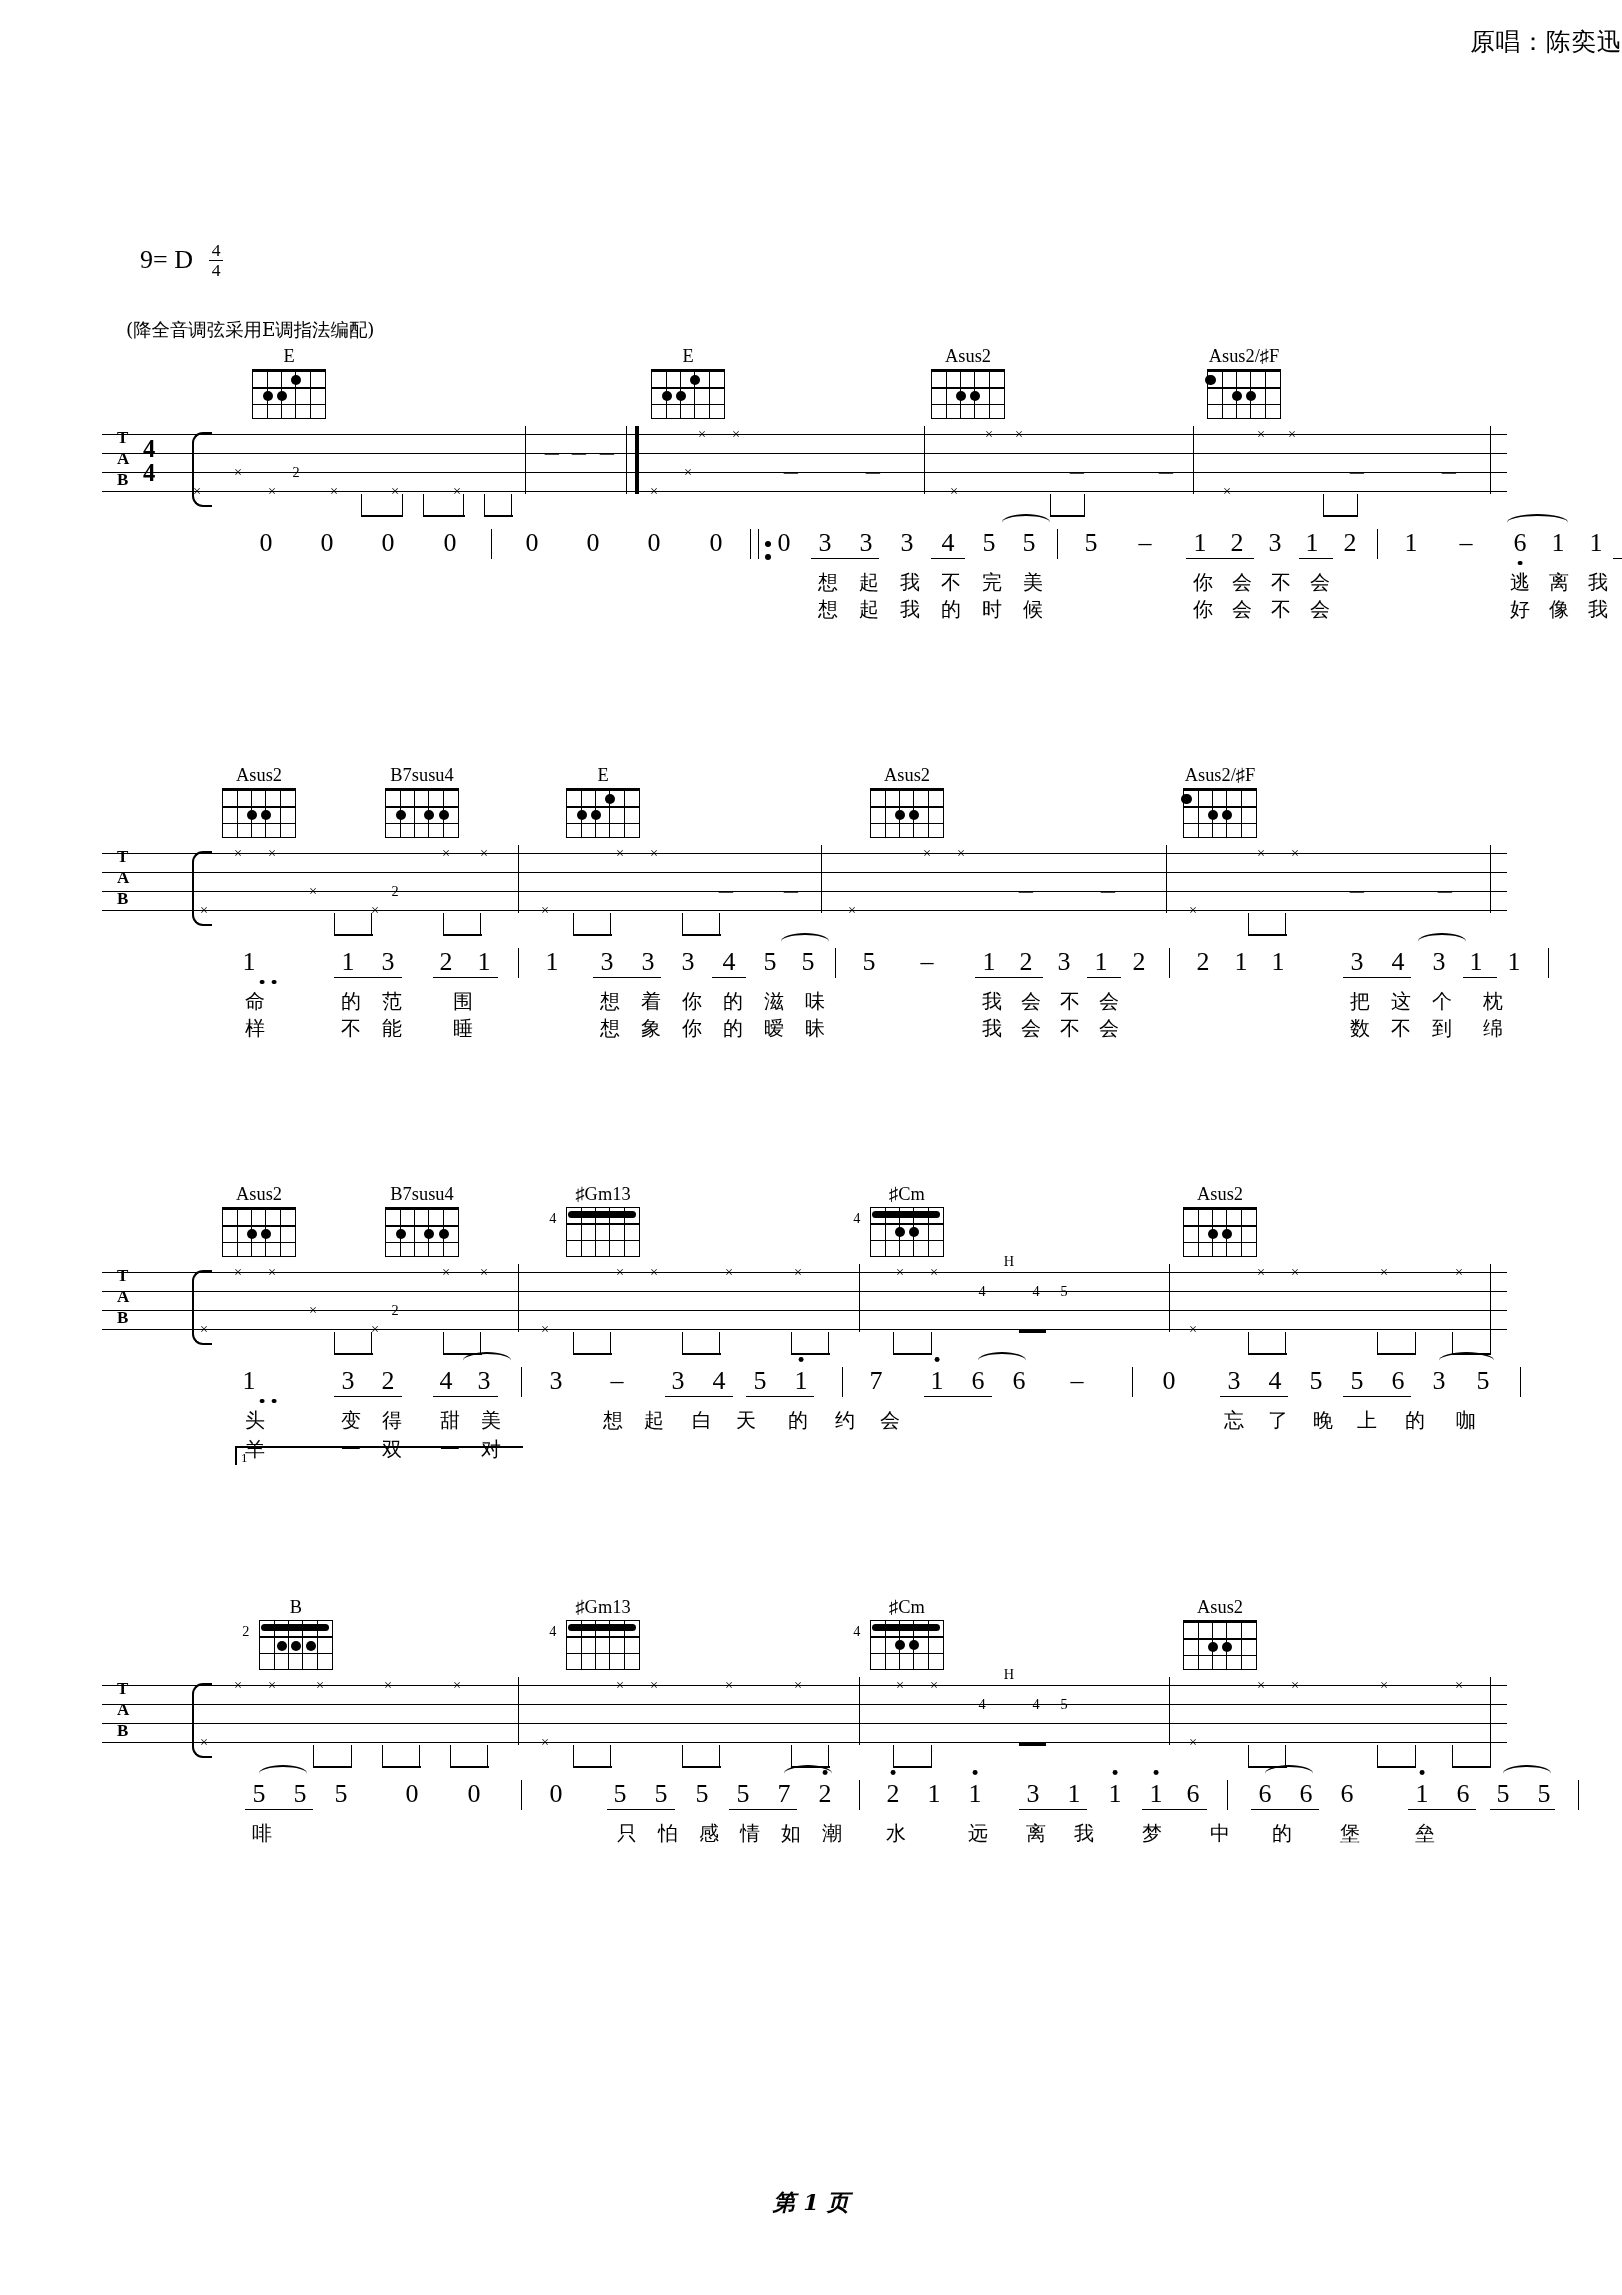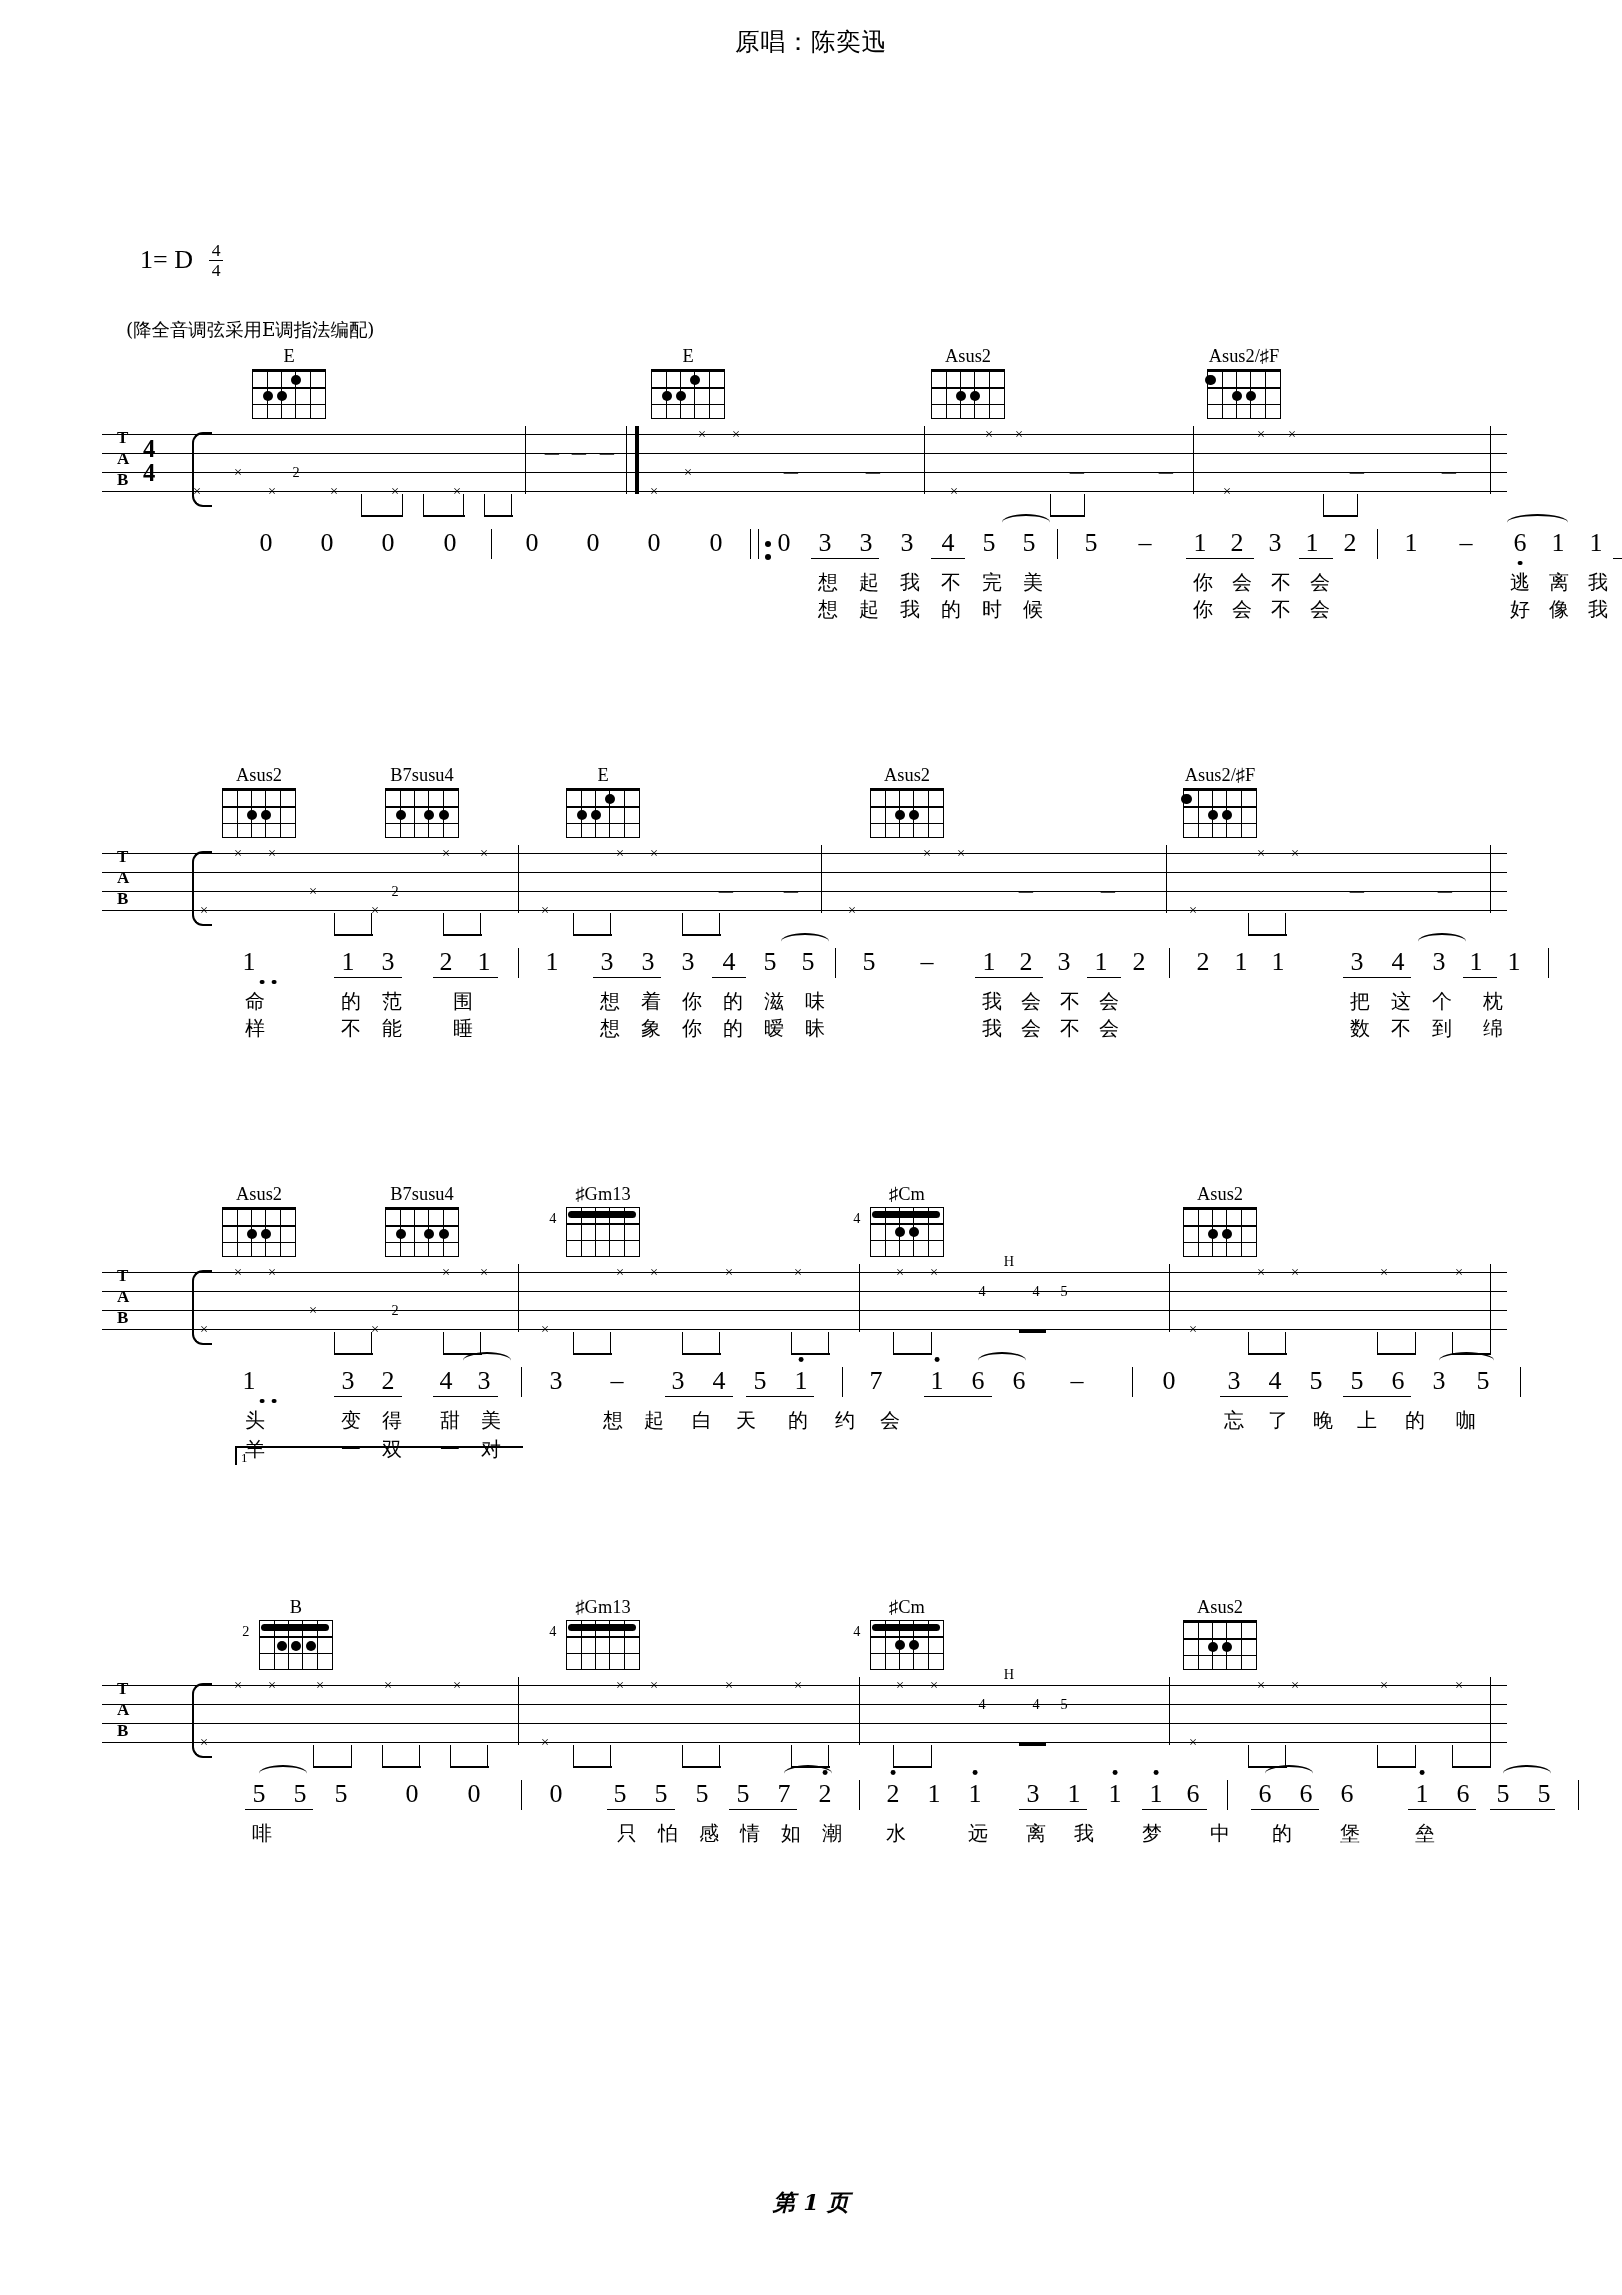--- a/index.html
+++ b/index.html
@@ -24,21 +24,21 @@
   
   .title {
     text-align: center;
     font-family: "DejaVu Serif", serif;
     font-weight: bold;
     font-size: 35px;
     letter-spacing: 1.4px;
     margin-top: 82px;
   }
   .subtitle {
-    text-align: center;
+    text-align: right;
     font-family: "DejaVu Serif", serif;
     font-size: 24.6px;
     margin-top: 24.6px;
     letter-spacing: 0.7px;
   }
   .keyline {
     position: absolute;
     left: 140px;
     top: 218px;
     font-size: 26px;
@@ -277,21 +277,21 @@
   }
 </style>
 </head>
 <body>
 
 <div class="sheet">
 
   <div class="subtitle">原唱：陈奕迅</div>
 
   <div class="keyline">
-    <span>1= D</span>
+    <span>9= D</span>
     <span class="frac">
       <span class="num" style="position:static;transform:none;font-size:17.7px;">4</span>
       <span class="den">4</span>
     </span>
   </div>
   <div class="note-small">(降全音调弦采用E调指法编配)</div>
 
   <div class="system" style="top:321px;">
 
     <div class="chords">

